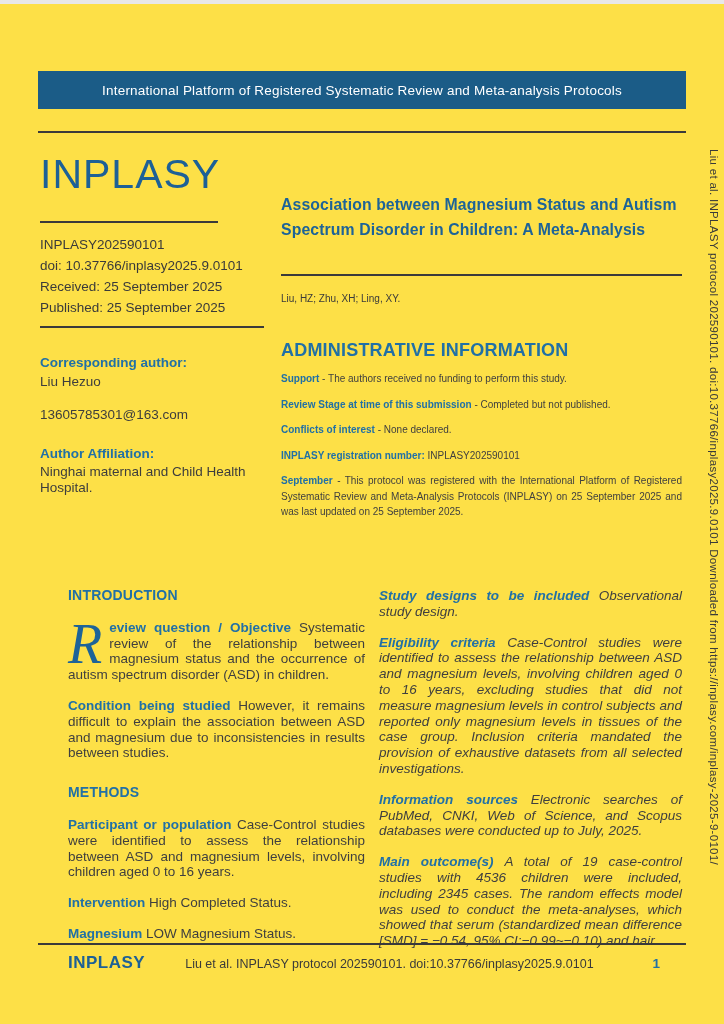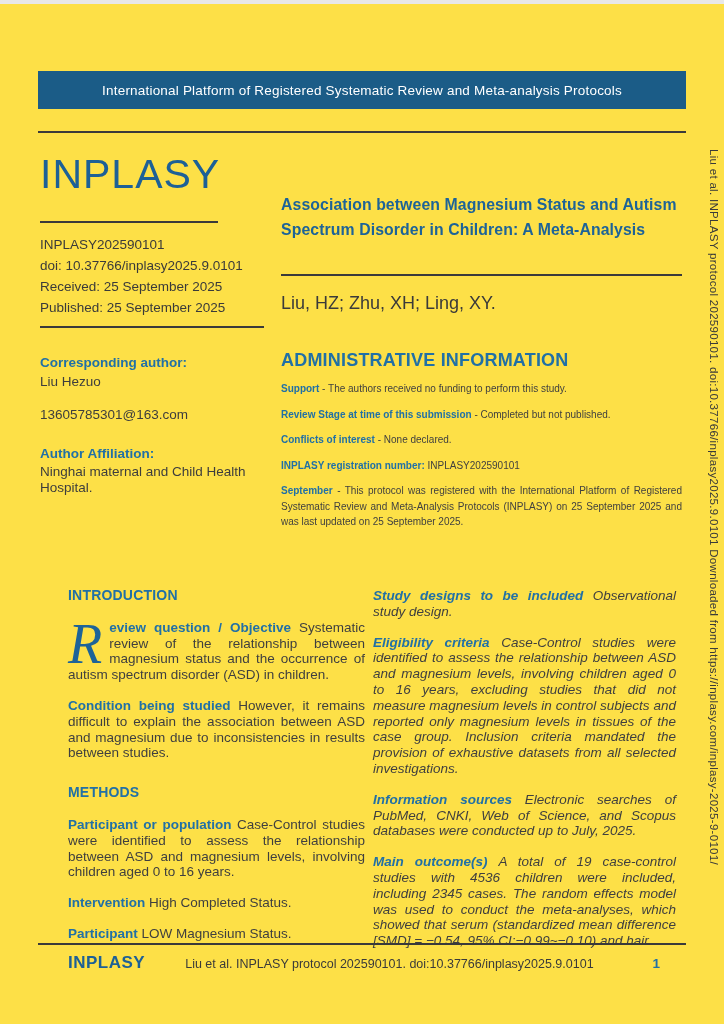--- a/index.html
+++ b/index.html
@@ -36,36 +36,36 @@
   .affil-head { margin-top:22px; }
   .affil { margin-top:2px; line-height:16px; }
 
   
   .right-col { position:absolute; left:281px; top:188px; width:401px; }
   .title {
     color:#1d6398; font-weight:bold; font-size:15.8px; line-height:25px;
     letter-spacing:0.1px;
   }
   .title-rule { height:2px; background:#3a3a3a; margin-top:32px; }
-  .authors { margin-top:17px; font-size:18px; color:#3a3a3a; }
+  .authors { margin-top:17px; font-size:10px; color:#3a3a3a; }
   .admin-head {
     margin-top:36px; color:#2170a6; font-weight:bold; font-size:18px;
     letter-spacing:0.2px;
   }
   .admin p {
     margin:10px 0 0 0; font-size:10px; line-height:15.5px;
     text-align:justify; color:#3f3f3f;
   }
   .lbl { color:#2170a6; font-weight:bold; }
   .lbl::after { content:" "; }
 
   
   .body-cols {
     position:absolute; left:68px; top:584px; width:614px;
-    display:flex; gap:8px;
+    display:flex; gap:14px;
   }
   .bcol { font-size:13.5px; line-height:15.8px; text-align:justify; color:#3f3f3f; }
   .bcol-left  { width:297px; }
   .bcol-right { width:303px;font-style:italic; }
   .bcol h3 {
     margin:0 0 16px 0; font-size:14px; color:#2170a6; letter-spacing:0.2px;
   }
   .bcol h3.methods { margin-top:24px; }
   .bcol p { margin:0 0 15px 0; }
   .dropcap {
@@ -136,21 +136,21 @@
   </div>
 
   <div class="body-cols">
     <div class="bcol bcol-left">
       <h3>INTRODUCTION</h3>
       <p><span class="dropcap">R</span><span class="lbl">eview question / Objective</span><span>Systematic review of the relationship between magnesium status and the occurrence of autism spectrum disorder (ASD) in children.</span></p>
       <p><span class="lbl">Condition being studied</span><span>However, it remains difficult to explain the association between ASD and magnesium due to inconsistencies in results between studies.</span></p>
       <h3 class="methods">METHODS</h3>
       <p><span class="lbl">Participant or population</span><span>Case-Control studies were identified to assess the relationship between ASD and magnesium levels, involving children aged 0 to 16 years.</span></p>
       <p><span class="lbl">Intervention</span><span>High Completed Status.</span></p>
-      <p><span class="lbl">Participant</span><span>LOW Magnesium Status.</span></p>
+      <p><span class="lbl">Magnesium</span><span>LOW Magnesium Status.</span></p>
     </div>
     <div class="bcol bcol-right">
       <p><span class="lbl">Study designs to be included</span><span>Observational study design.</span></p>
       <p><span class="lbl">Eligibility criteria</span><span>Case-Control studies were identified to assess the relationship between ASD and magnesium levels, involving children aged 0 to 16 years, excluding studies that did not measure magnesium levels in control subjects and reported only magnesium levels in tissues of the case group. Inclusion criteria mandated the provision of exhaustive datasets from all selected investigations.</span></p>
       <p><span class="lbl">Information sources</span><span>Electronic searches of PubMed, CNKI, Web of Science, and Scopus databases were conducted up to July, 2025.</span></p>
       <p><span class="lbl">Main outcome(s)</span><span>A total of 19 case-control studies with 4536 children were included, including 2345 cases. The random effects model was used to conduct the meta-analyses, which showed that serum (standardized mean difference [SMD] = −0.54, 95% CI:−0.99~−0.10) and hair</span></p>
     </div>
   </div>
 
   <div class="rule rule-footer"></div>

